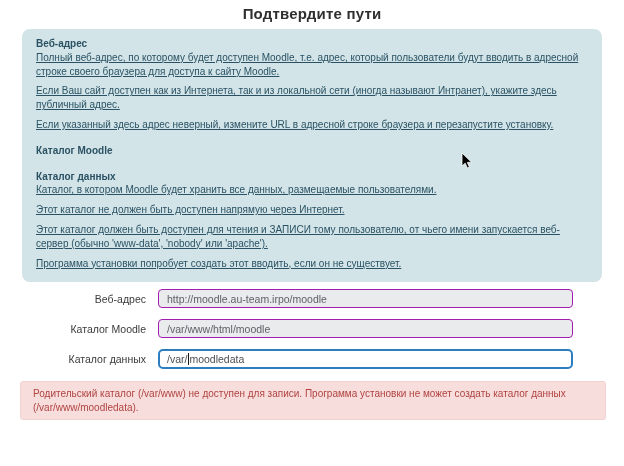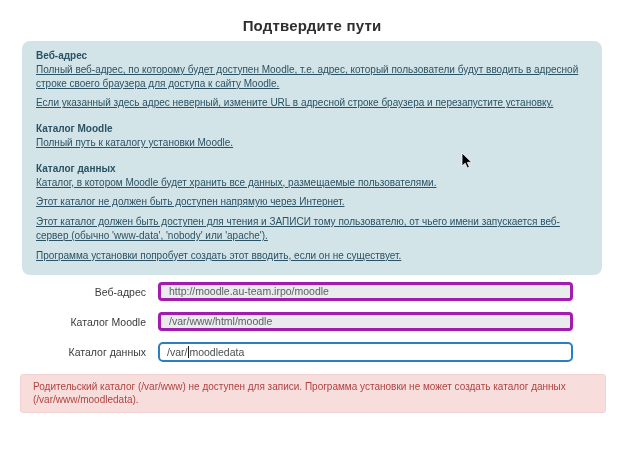--- a/index.html
+++ b/index.html
@@ -8,21 +8,21 @@
     background: #ffffff;
     font-family: "Liberation Sans", sans-serif;
     overflow: hidden;
     position: relative;
   }
   .page-title {
     text-align: center;
     font-size: 15px;
     font-weight: bold;
     color: #2f2f2f;
-    padding-top: 17px;
+    padding-top: 5px;
     letter-spacing: 0.2px;
   }
   .info-box {
     margin: 7px 0 0 22px;
     width: 580px;
     background: #d2e4e7;
     border-radius: 8px;
     padding: 8px 14px 6px 14px;
     color: #2a5264;
     font-size: 10px;
@@ -50,21 +50,21 @@
     color: #3b3b3b;
     white-space: nowrap;
   }
   .text-input {
     width: 415px;
     height: 19px;
     font-family: "Liberation Sans", sans-serif;
     font-size: 10.5px;
     color: #5d6165;
     background: #e9ebec;
-    border: 3px solid #a21caf;
+    border: 1px solid #a21caf;
     border-radius: 4px;
     padding: 2px 8px;
   }
   .input-focused {
     width: 415px;
     height: 20px;
     background: #ffffff;
     border: 2px solid #2d7dc1;
     border-radius: 5px;
     padding: 2px 7px;
@@ -99,24 +99,24 @@
   }
 </style>
 </head>
 <body>
 
 <div class="page-title">Подтвердите пути</div>
 
 <div class="info-box">
   <h3>Веб-адрес</h3>
   <p>Полный веб-адрес, по которому будет доступен Moodle, т.е. адрес, который пользователи будут вводить в адресной строке своего браузера для доступа к сайту Moodle.</p>
+  <p>Если Ваш сайт доступен как из Интернета, так и из локальной сети (иногда называют Интранет), укажите здесь публичный адрес.</p>
   <p>Если указанный здесь адрес неверный, измените URL в адресной строке браузера и перезапустите установку.</p>
 
   <h3 class="spaced">Каталог Moodle</h3>
-  <p>Полный путь к каталогу установки Moodle.</p>
 
   <h3 class="spaced">Каталог данных</h3>
   <p>Каталог, в котором Moodle будет хранить все данных, размещаемые пользователями.</p>
   <p>Этот каталог не должен быть доступен напрямую через Интернет.</p>
   <p>Этот каталог должен быть доступен для чтения и ЗАПИСИ тому пользователю, от чьего имени запускается веб-сервер (обычно 'www-data', 'nobody' или 'apache').</p>
   <p>Программа установки попробует создать этот вводить, если он не существует.</p>
 </div>
 
 <div class="form-area">
   <div class="form-row">

